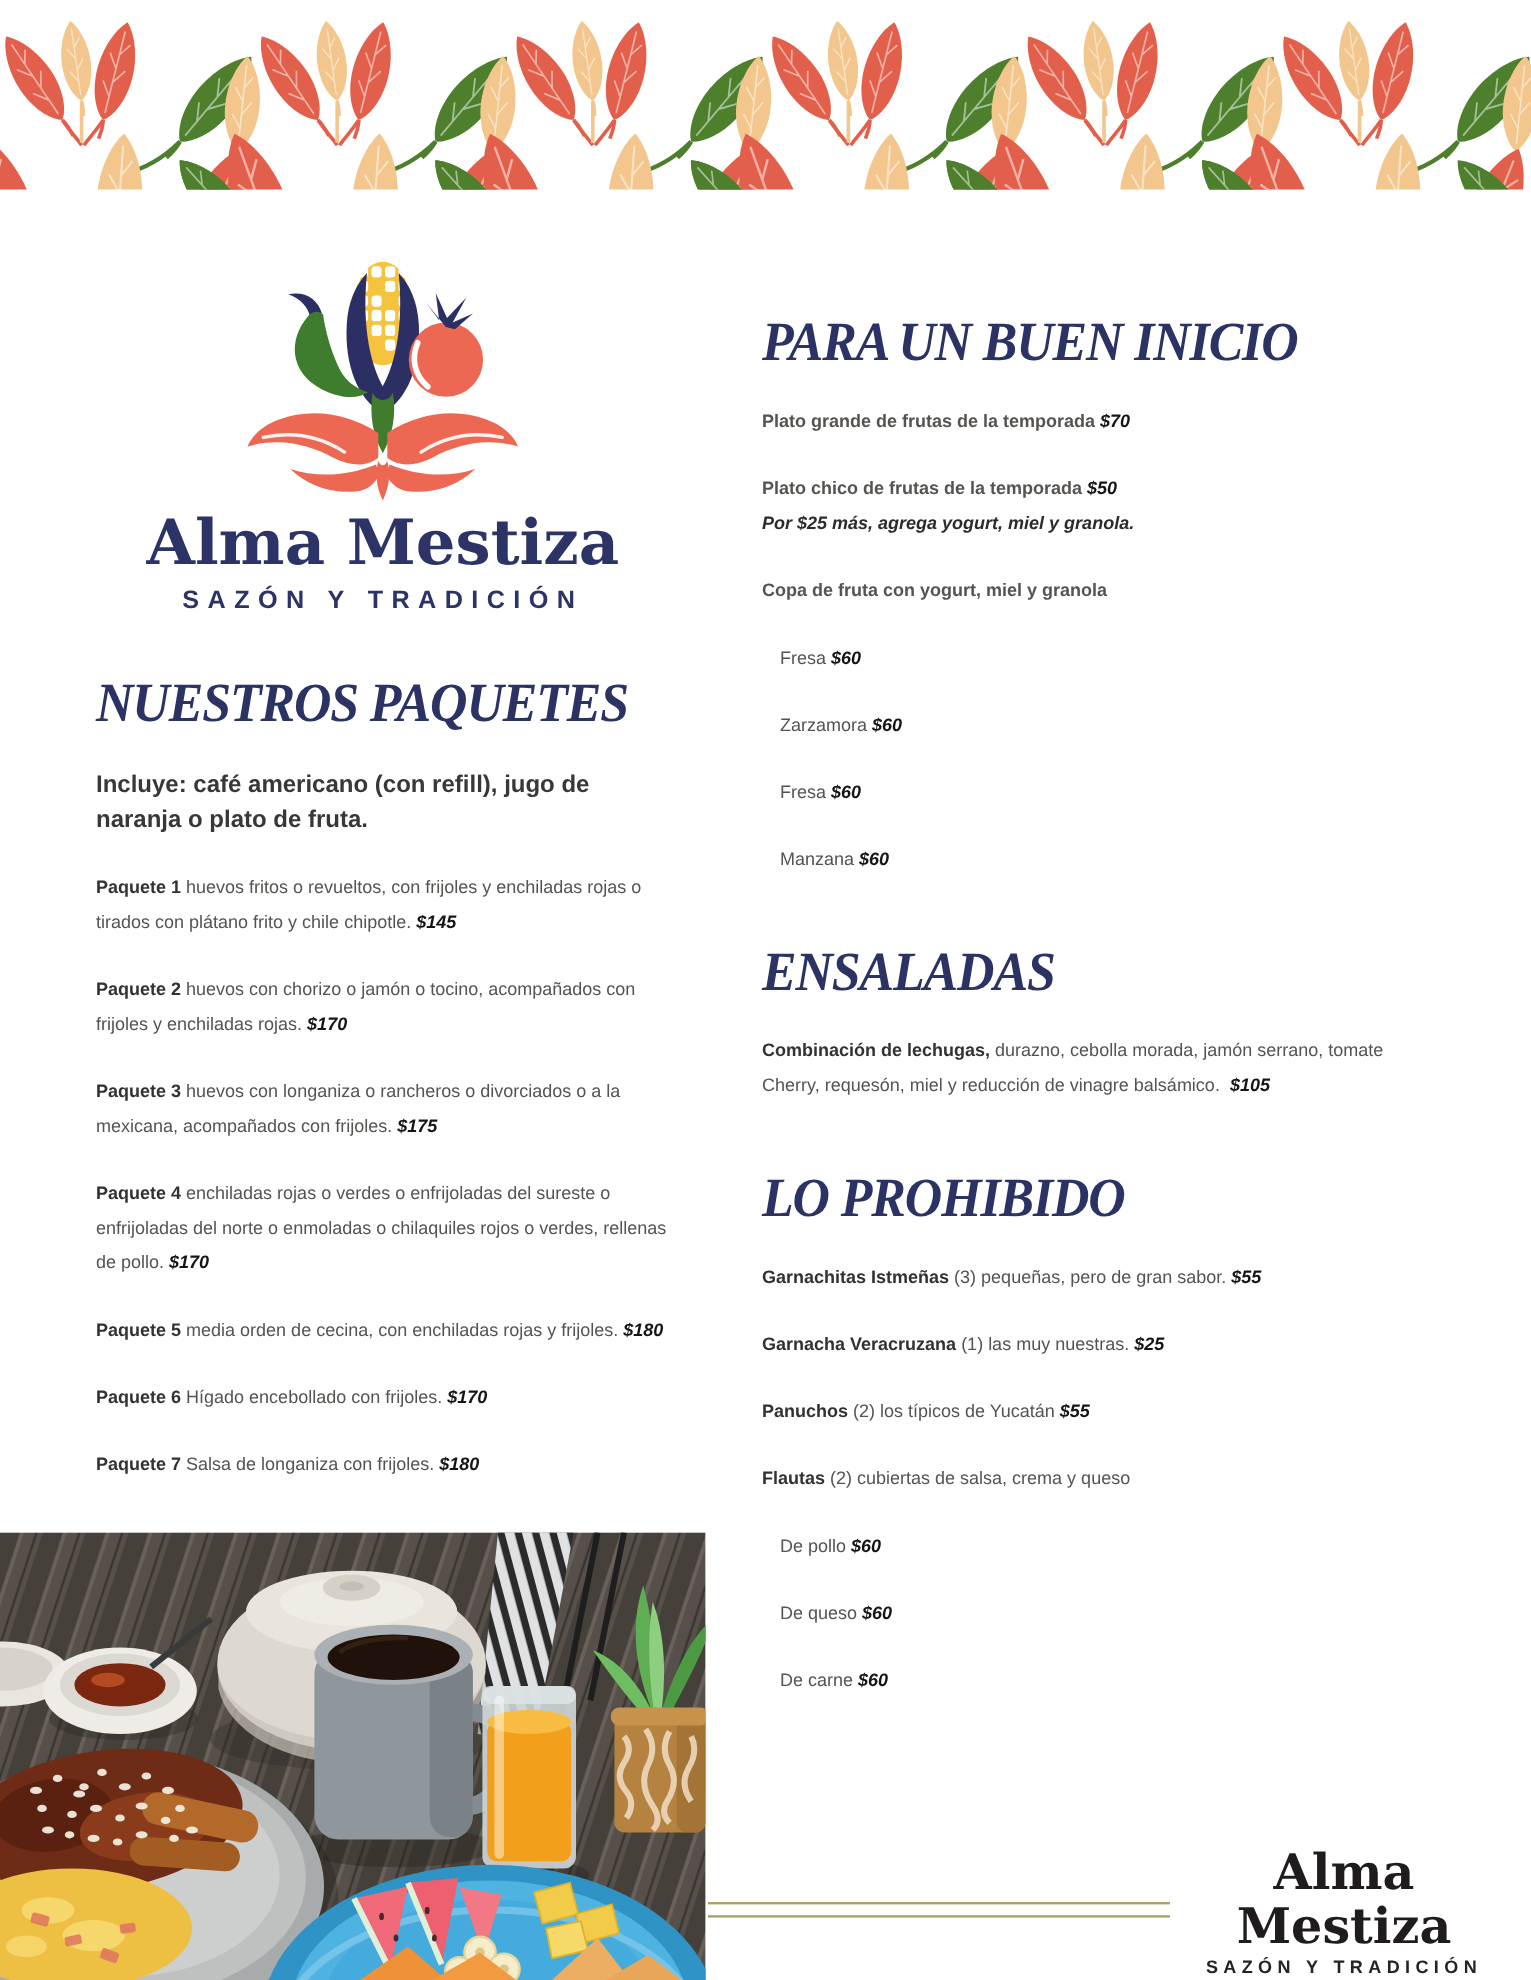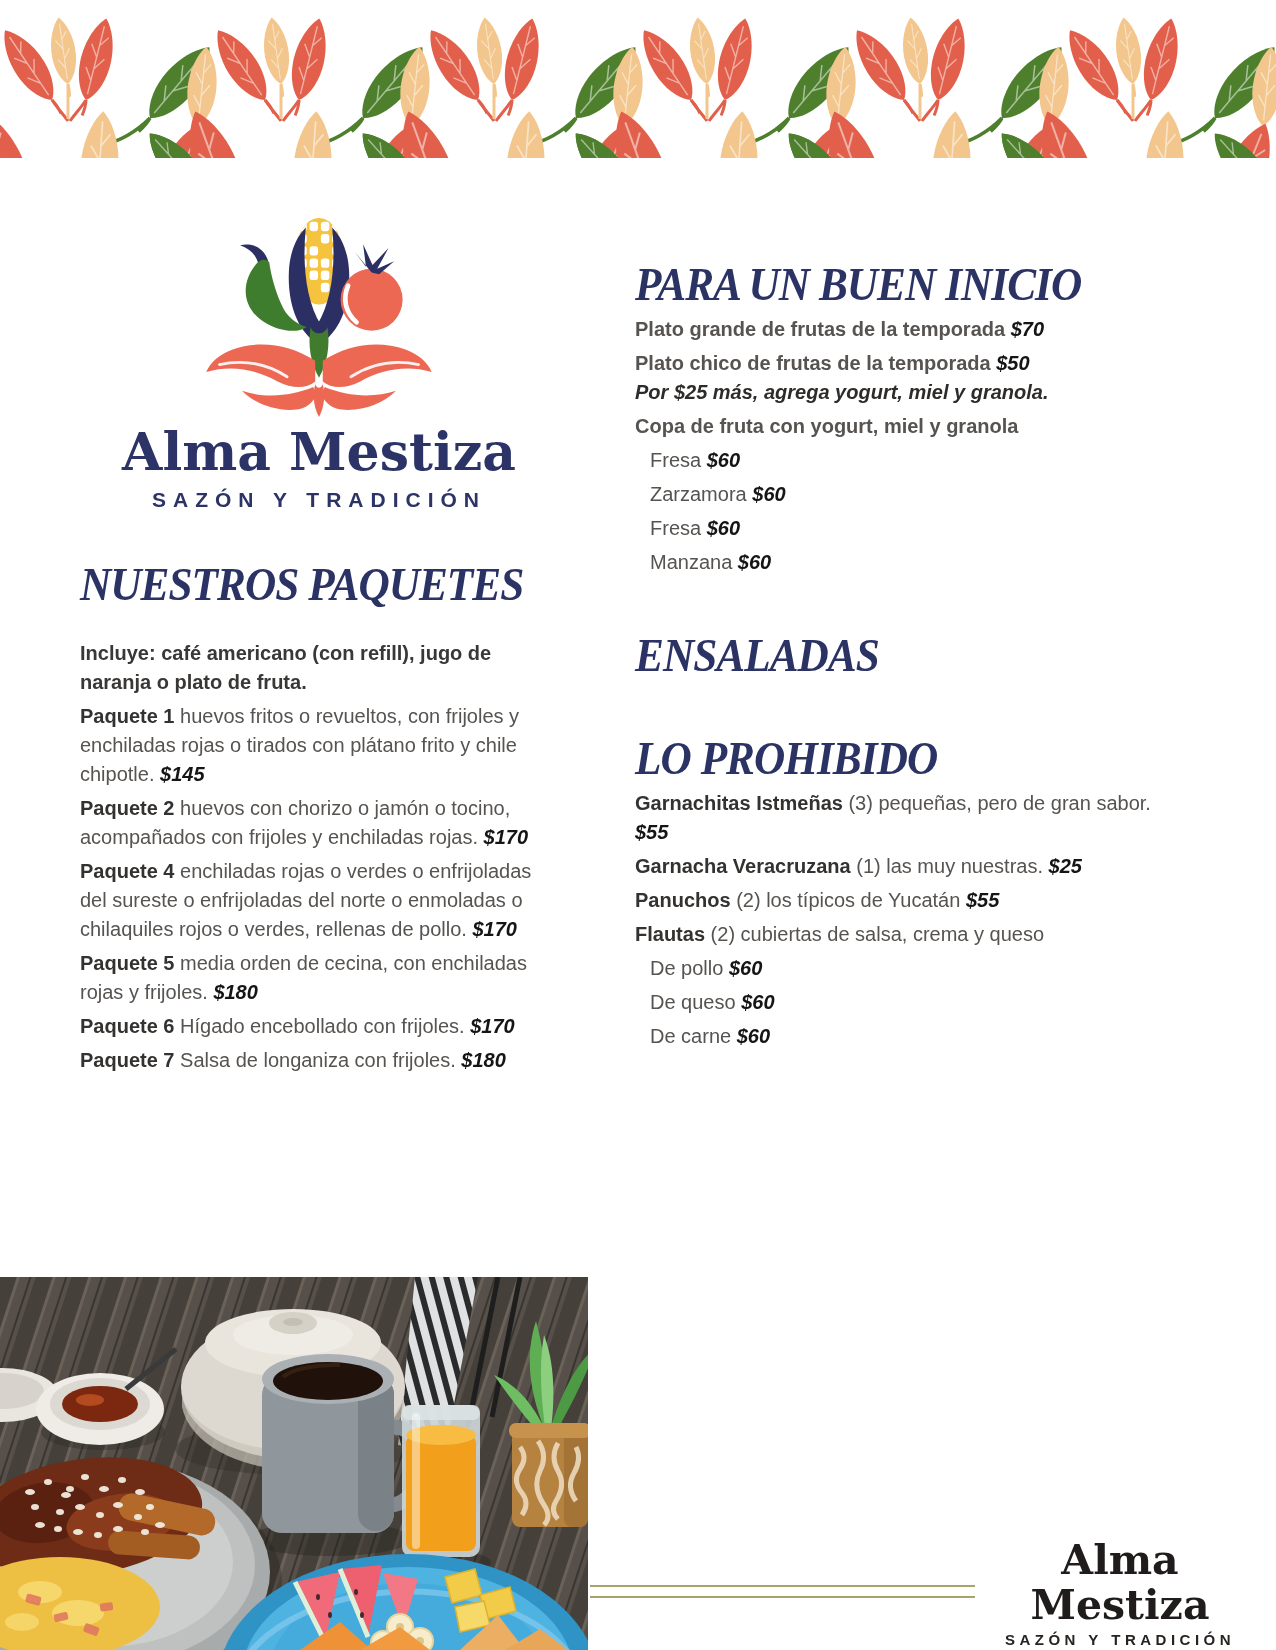--- a/index.html
+++ b/index.html
@@ -8,21 +8,21 @@
   .abs{position:absolute}
   .banner{left:0;top:0;width:1276px;height:158px;display:block}
   .left-col{left:80px;top:203px;width:478px}
   .brand{text-align:center}
   .brand-graphic{width:312px;height:216px;display:inline-block}
   .brand-title{font-family:"DejaVu Serif","Liberation Serif",serif;font-weight:700;font-size:52px;color:#2c3366;line-height:1.05;margin-top:2px}
   .brand-tagline{font-size:21px;letter-spacing:7px;color:#2c3366;margin-top:8px;font-weight:bold}
   .heading{font-family:"Liberation Serif",serif;font-style:italic;font-weight:700;font-size:46px;color:#2b3365;line-height:1.08;letter-spacing:-1px;transform:scaleX(.94);transform-origin:0 50%;white-space:nowrap}
   .mt-head-left{margin-top:48px}
   .intro{margin-top:30px;font-weight:700;color:#3a3836;font-size:20px;line-height:29px}
-  p.item{margin-top:5px;font-size:20px;line-height:29px;color:#565350}
+  p.item{margin-top:27px;font-size:15px;line-height:29px;color:#565350}
   p.item b{color:#343230;font-weight:700;font-style:normal}
   .price{font-weight:700;font-style:italic;color:#151515}
   .bold-line{font-weight:700;color:#343230}
   .note{display:block;font-weight:700;font-style:italic;color:#2e2c2a}
   .sub{padding-left:15px}
   .right-col{left:635px;top:260px;width:518px}
   .mt-first{margin-top:29px}
   .mt-sect{margin-top:54px}
   .mt-sub{margin-top:8px}
   .photo{left:0;top:1277px;width:588px;height:373px;display:block}
@@ -128,38 +128,40 @@
     </svg>
     <div class="brand-title">Alma Mestiza</div>
     <div class="brand-tagline">SAZÓN Y TRADICIÓN</div>
   </div>
 
   <h2 class="heading mt-head-left">NUESTROS PAQUETES</h2>
   <p class="intro">Incluye: café americano (con refill), jugo de naranja o plato de fruta.</p>
 
   <p class="item"><b>Paquete 1</b> <span>huevos fritos o revueltos, con frijoles y enchiladas rojas o tirados con plátano frito y chile chipotle.</span> <span class="price">$145</span></p>
   <p class="item"><b>Paquete 2</b> <span>huevos con chorizo o jamón o tocino, acompañados con frijoles y enchiladas rojas.</span> <span class="price">$170</span></p>
+  <p class="item"><b>Paquete 3</b> <span>huevos con longaniza o rancheros o divorciados o a la mexicana, acompañados con frijoles.</span> <span class="price">$175</span></p>
   <p class="item"><b>Paquete 4</b> <span>enchiladas rojas o verdes o enfrijoladas del sureste o enfrijoladas del norte o enmoladas o chilaquiles rojos o verdes, rellenas de pollo.</span> <span class="price">$170</span></p>
   <p class="item"><b>Paquete 5</b> <span>media orden de cecina, con enchiladas rojas y frijoles.</span> <span class="price">$180</span></p>
   <p class="item"><b>Paquete 6</b> <span>Hígado encebollado con frijoles.</span> <span class="price">$170</span></p>
   <p class="item"><b>Paquete 7</b> <span>Salsa de longaniza con frijoles.</span> <span class="price">$180</span></p>
 </div>
 
 <div class="abs right-col">
   <h2 class="heading">PARA UN BUEN INICIO</h2>
 
   <p class="item mt-first bold-line"><span>Plato grande de frutas de la temporada</span> <span class="price">$70</span></p>
   <p class="item bold-line"><span>Plato chico de frutas de la temporada</span> <span class="price">$50</span><span class="note">Por $25 más, agrega yogurt, miel y granola.</span></p>
   <p class="item bold-line mt-sub"><span>Copa de fruta con yogurt, miel y granola</span></p>
   <p class="item sub mt-sub"><span>Fresa</span> <span class="price">$60</span></p>
   <p class="item sub mt-sub"><span>Zarzamora</span> <span class="price">$60</span></p>
   <p class="item sub mt-sub"><span>Fresa</span> <span class="price">$60</span></p>
   <p class="item sub mt-sub"><span>Manzana</span> <span class="price">$60</span></p>
 
   <h2 class="heading mt-sect">ENSALADAS</h2>
+  <p class="item mt-first"><b>Combinación de lechugas,</b> <span>durazno, cebolla morada, jamón serrano, tomate Cherry, requesón, miel y reducción de vinagre balsámico.</span>&nbsp; <span class="price">$105</span></p>
 
   <h2 class="heading mt-sect">LO PROHIBIDO</h2>
   <p class="item"><b>Garnachitas Istmeñas</b> <span>(3) pequeñas, pero de gran sabor.</span> <span class="price">$55</span></p>
   <p class="item"><b>Garnacha Veracruzana</b> <span>(1) las muy nuestras.</span> <span class="price">$25</span></p>
   <p class="item"><b>Panuchos</b> <span>(2) los típicos de Yucatán</span> <span class="price">$55</span></p>
   <p class="item"><b>Flautas</b> <span>(2) cubiertas de salsa, crema y queso</span></p>
   <p class="item sub mt-sub"><span>De pollo</span> <span class="price">$60</span></p>
   <p class="item sub mt-sub"><span>De queso</span> <span class="price">$60</span></p>
   <p class="item sub mt-sub"><span>De carne</span> <span class="price">$60</span></p>
 </div>

